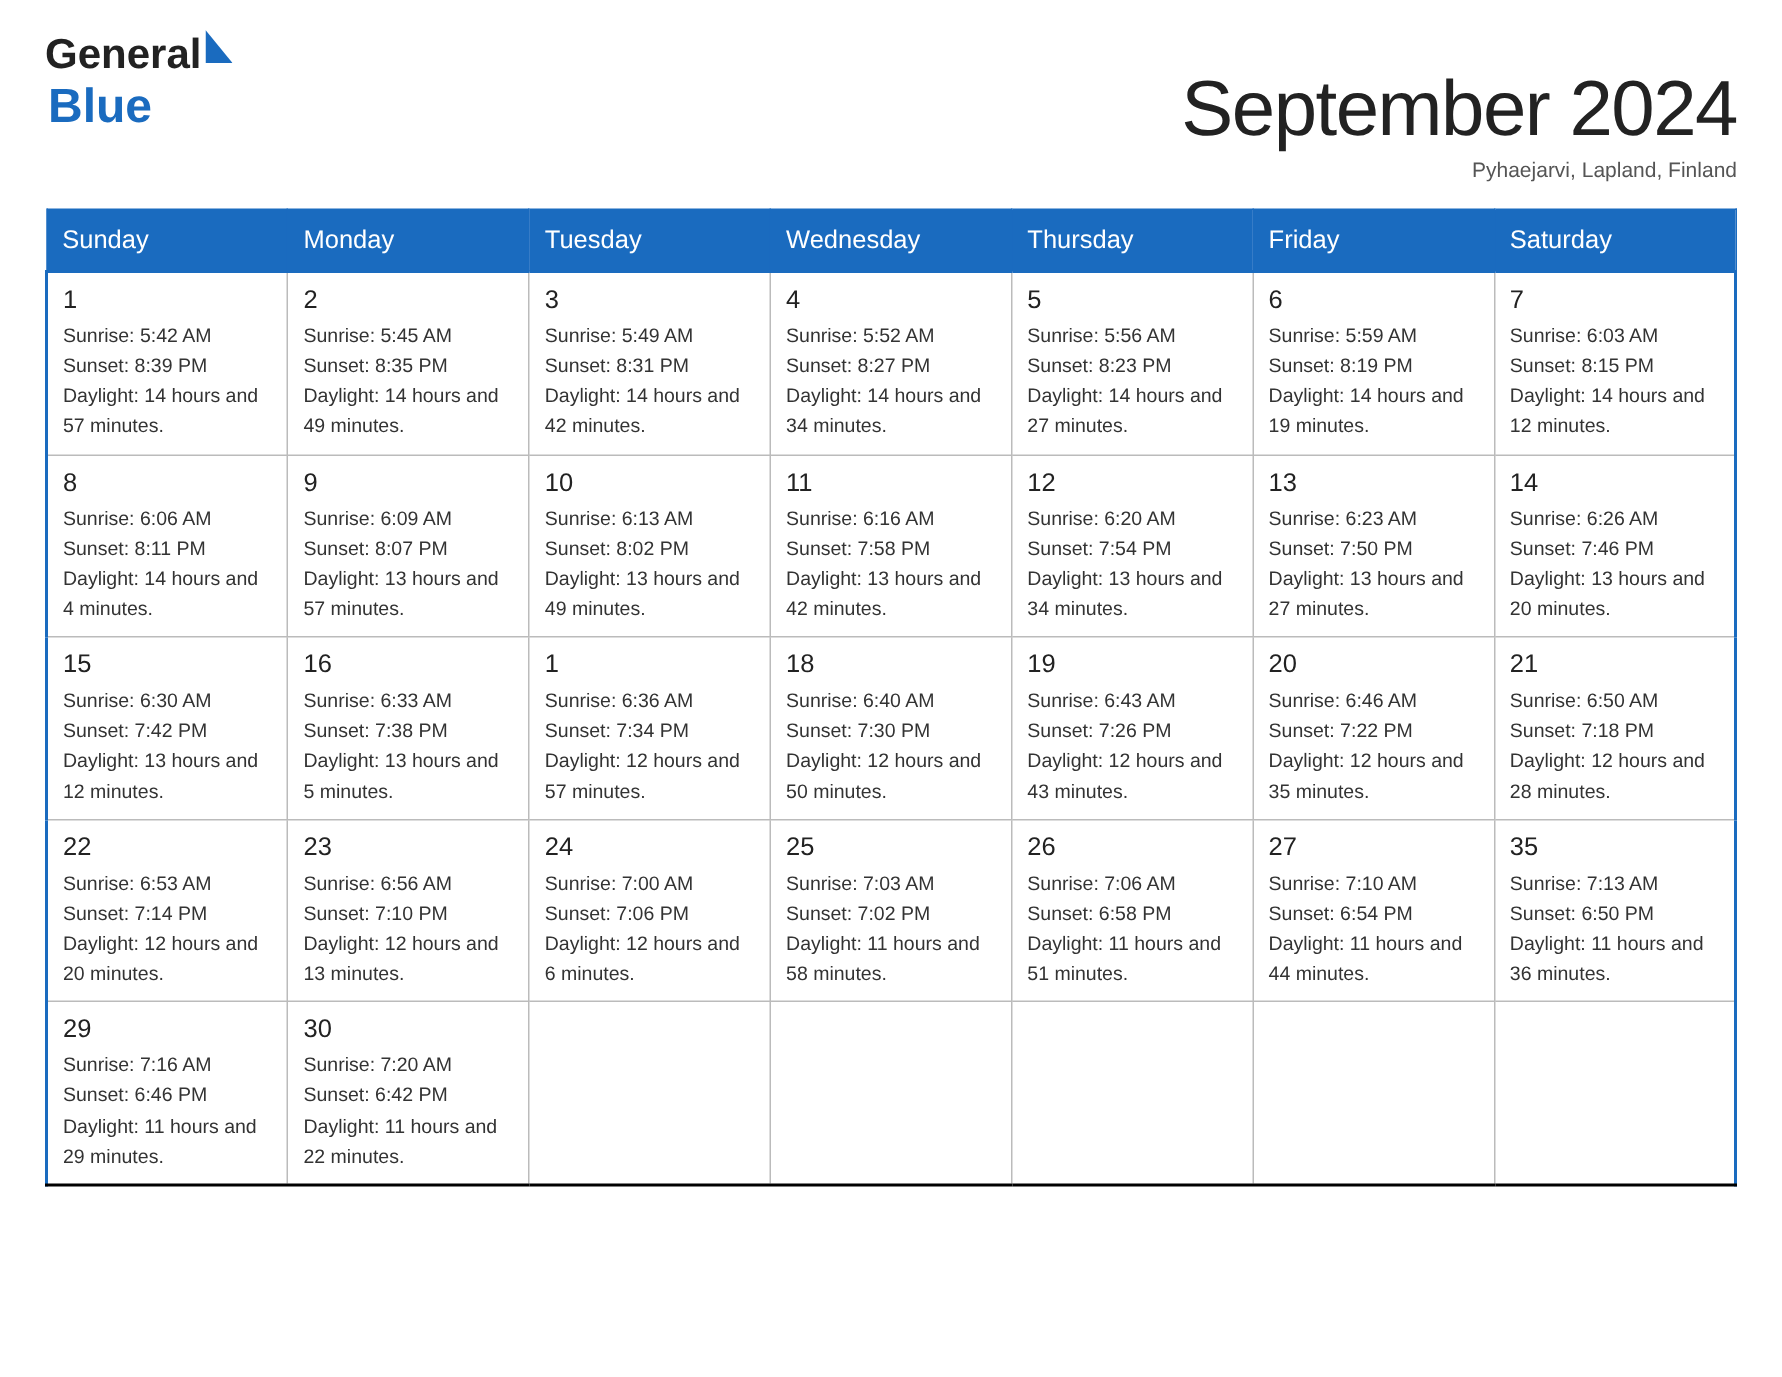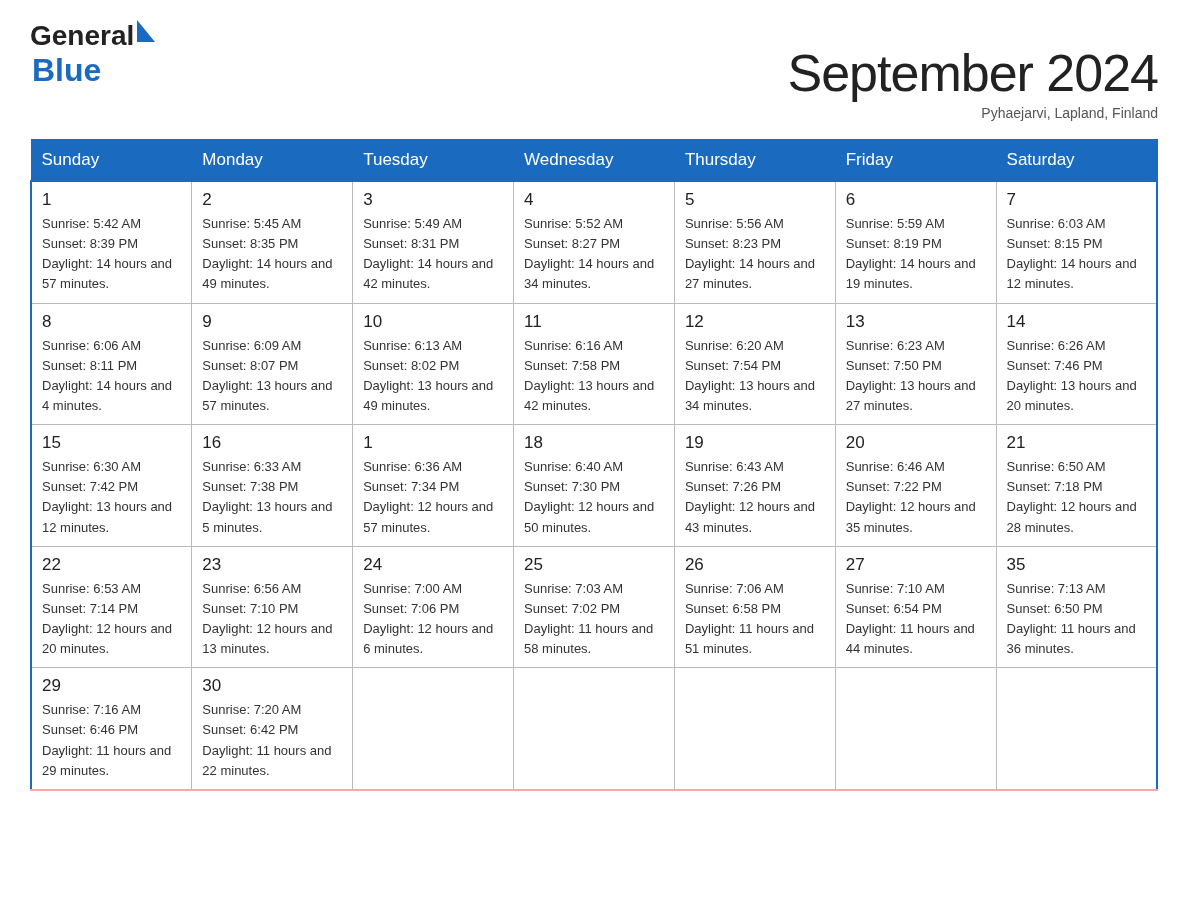--- a/index.html
+++ b/index.html
@@ -63,21 +63,21 @@
       border: 1px solid #1a6bbf;
     }
     tbody tr td {
       vertical-align: top;
       border: 1px solid #bbb;
       padding: 8px 10px;
       width: calc(100% / 7);
       min-height: 110px;
     }
     tbody tr:last-child td {
-      border-bottom: 2px solid #fca5a5;
+      border-bottom: 2px solid #000000;
     }
     tbody tr td:first-child {
       border-left: 2px solid #1a6bbf;
     }
     tbody tr td:last-child {
       border-right: 2px solid #1a6bbf;
     }
     tbody tr:first-child td {
       border-top: 2px solid #1a6bbf;
     }

